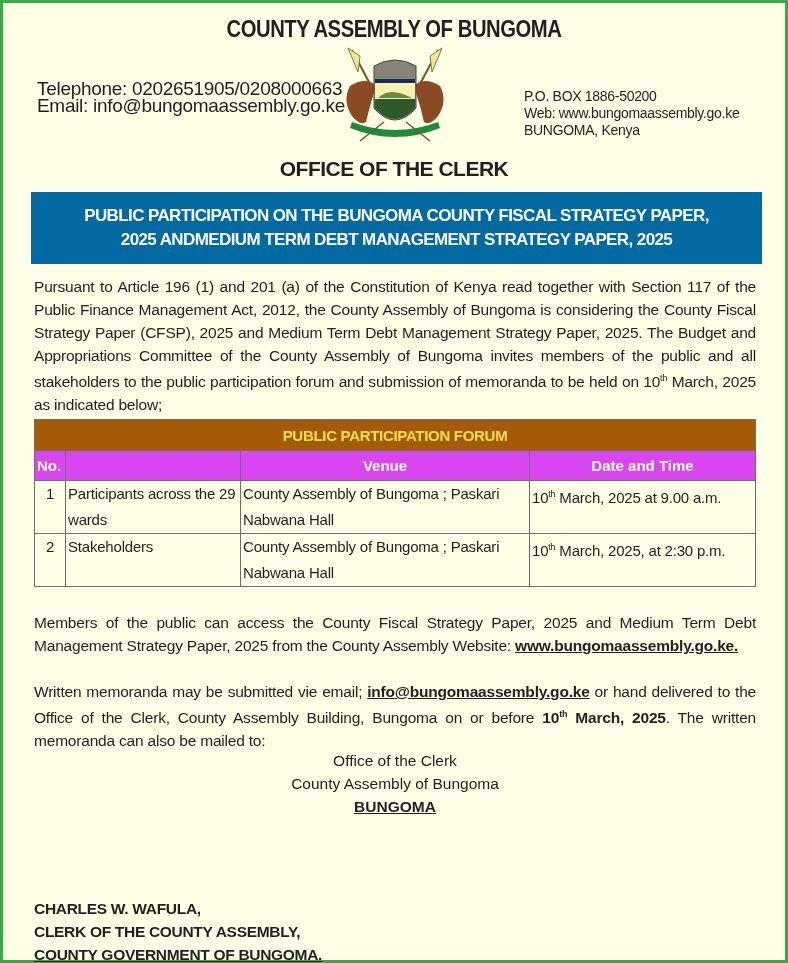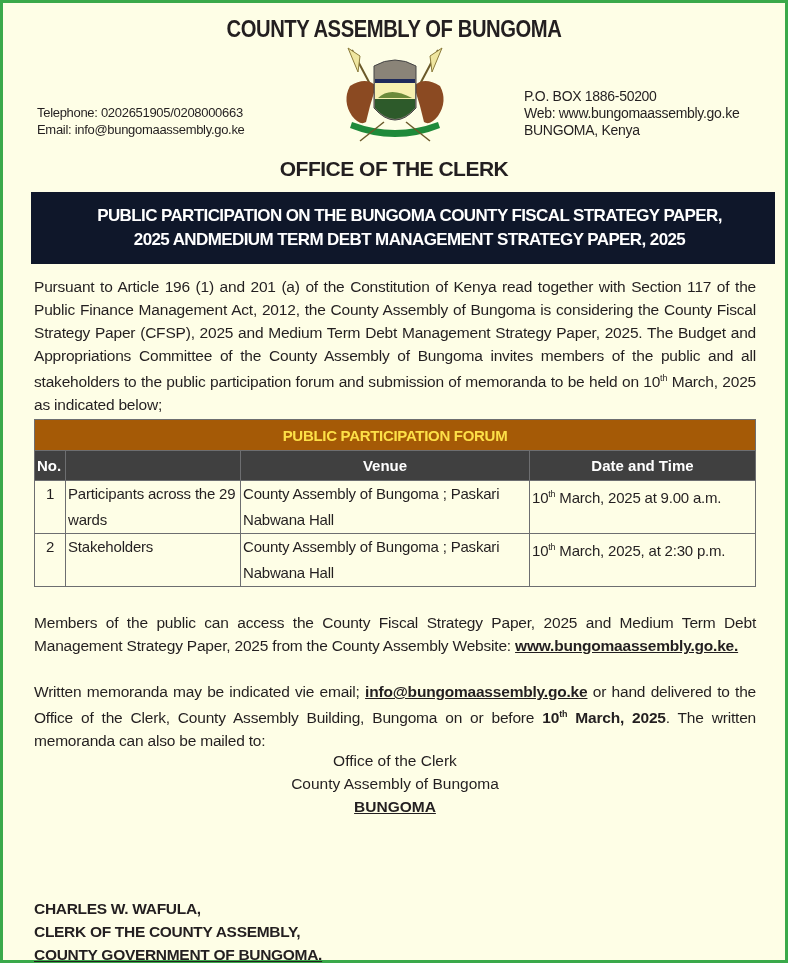--- a/index.html
+++ b/index.html
@@ -12,56 +12,56 @@
   .frame {
     position:absolute; left:0; top:0; width:782px; height:957px;
     border:3px solid #3aa94a; background:#fefee6;
   }
   .title {
     position:absolute; left:0; width:788px; top:16px;
     text-align:center; font-weight:bold; font-size:23px; letter-spacing:-0.5px;
     transform:scaleX(0.88);
   }
   .contact-left {
-    position:absolute; left:37px; top:104px; font-size:13px; line-height:17px;
+    position:absolute; left:37px; top:80px; font-size:19px; line-height:17px;
     letter-spacing:-0.3px;
   }
   .contact-right {
     position:absolute; left:524px; top:88px; font-size:14px; line-height:17px;
     letter-spacing:-0.3px;
   }
   .crest {
     position:absolute; left:330px; top:46px; width:130px; height:100px;
   }
   .office {
     position:absolute; left:0; width:788px; top:157px;
     text-align:center; font-weight:bold; font-size:21px; letter-spacing:-0.5px;
   }
   .banner {
     position:absolute; left:31px; top:192px; width:731px; height:72px;
-    background:#0f172a; color:#fff; text-align:center;
+    background:#0369a1; color:#fff; text-align:center;
     font-weight:bold; font-size:17px; line-height:24px; letter-spacing:-0.6px;
-    display:flex; flex-direction:column; justify-content:center;padding-left:13px;
+    display:flex; flex-direction:column; justify-content:center;
   }
   .para {
     position:absolute; left:34px; width:722px; font-size:15.5px; line-height:23px;
     text-align:justify; letter-spacing:-0.2px;
   }
   .para sup { font-size:9px; }
   table.forum {
     position:absolute; left:34px; top:419px; width:722px;
     border-collapse:collapse; font-size:15px;
   }
   table.forum td, table.forum th { border:1px solid #6d6e70; padding:0 2px; }
   .forum-head {
     background:#a55a06; color:#fde047; font-weight:bold; text-align:center;
     height:30px; font-size:15px; letter-spacing:-0.3px;
   }
   .col-head {
-    background:#404040; color:#fff; font-weight:bold; text-align:center;
+    background:#d946ef; color:#fff; font-weight:bold; text-align:center;
     height:29px; font-size:15px;
   }
   .col-head.no { text-align:left; }
   table.forum td.cell { vertical-align:top; line-height:26px; height:52px; letter-spacing:-0.2px; }
   table.forum td.num { text-align:center; }
   table.forum sup { font-size:9px; }
   .link { font-weight:bold; text-decoration:underline; }
   .address {
     position:absolute; left:34px; width:722px; top:749px; text-align:center;
     font-size:15.5px; line-height:23px;
@@ -139,21 +139,21 @@
     <td class="cell num">2</td>
     <td class="cell">Stakeholders</td>
     <td class="cell">County Assembly of Bungoma ; Paskari Nabwana Hall</td>
     <td class="cell"><span>10</span><sup>th</sup><span> March, 2025, at 2:30 p.m.</span></td>
   </tr>
 </tbody>
   </table>
 
 <div class="para" style="top:611px;"><span>Members of the public can access the County Fiscal Strategy Paper, 2025 and Medium Term Debt Management Strategy Paper, 2025 from the County Assembly Website: </span><span class="link">www.bungomaassembly.go.ke.</span></div>
 
-<div class="para" style="top:680px;"><span>Written memoranda may be indicated vie email; </span><span class="link">info@bungomaassembly.go.ke</span><span> or hand delivered to the Office of the Clerk, County Assembly Building, Bungoma on or before </span><b><span>10</span><sup>th</sup><span> March, 2025</span></b><span>. The written memoranda can also be mailed to:</span></div>
+<div class="para" style="top:680px;"><span>Written memoranda may be submitted vie email; </span><span class="link">info@bungomaassembly.go.ke</span><span> or hand delivered to the Office of the Clerk, County Assembly Building, Bungoma on or before </span><b><span>10</span><sup>th</sup><span> March, 2025</span></b><span>. The written memoranda can also be mailed to:</span></div>
 
 <div class="address">
   <div>Office of the Clerk</div>
   <div>County Assembly of Bungoma</div>
   <div class="u" style="font-weight:bold;">BUNGOMA</div>
 </div>
 
 <div class="sign">
   <div>CHARLES W. WAFULA,</div>
   <div>CLERK OF THE COUNTY ASSEMBLY,</div>

